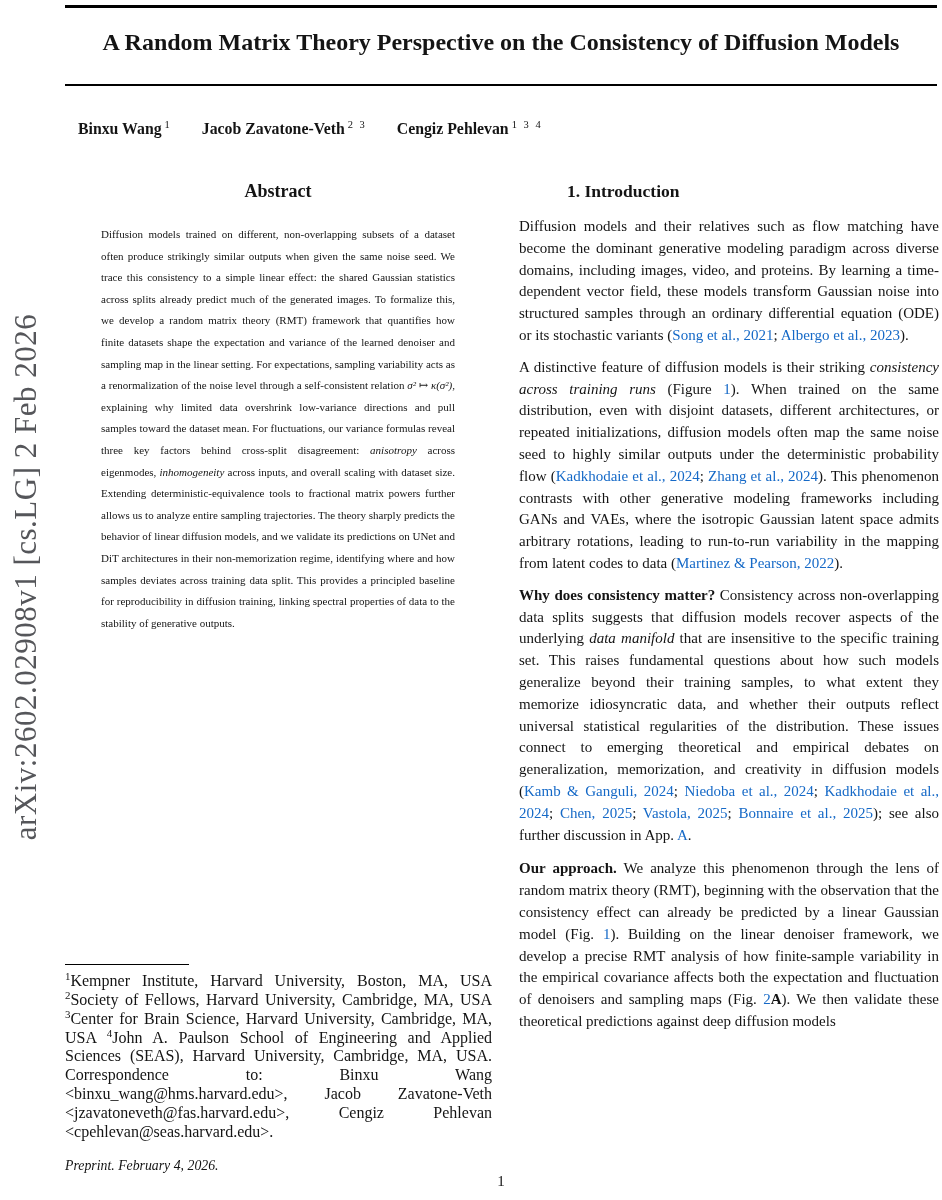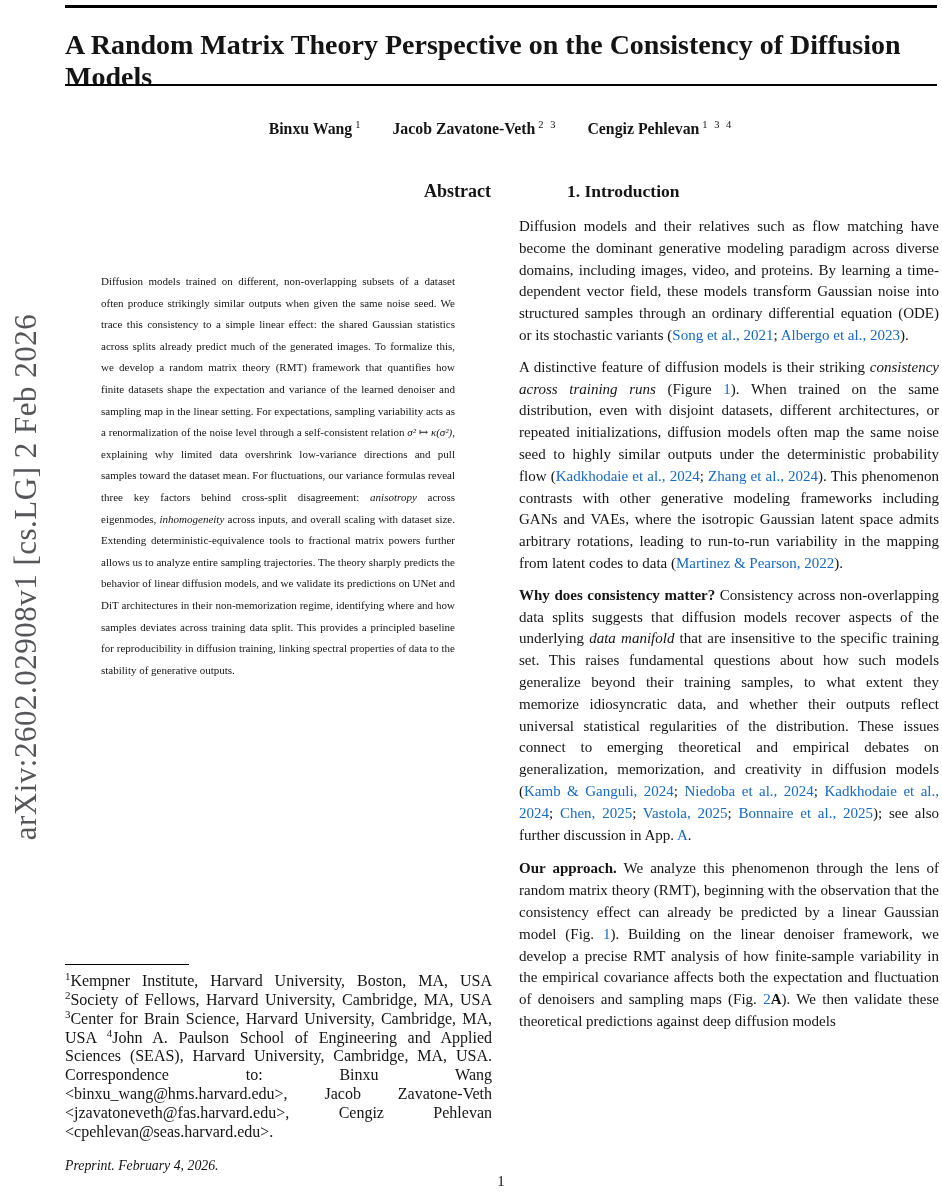--- a/index.html
+++ b/index.html
@@ -12,34 +12,34 @@
     background: #ffffff;
     color: var(--ink, #141414);
     font-family: "Liberation Serif", "DejaVu Serif", serif;
     overflow: hidden;
   }
   .rule { position: absolute; left: 65px; width: 872px; background: #000; }
   .rule-top { top: 5px; height: 3px; }
   .rule-title { top: 84px; height: 1.6px; }
   .paper-title {
     position: absolute; left: 65px; top: 29px; width: 872px;
-    font-weight: 700; font-size: 28px;
+    text-align: center; font-weight: 700; font-size: 24px;
   }
   .authors {
     position: absolute; left: 65px; top: 119px; width: 872px;
-    text-align: center; font-weight: 700; font-size: 15.8px;
+    font-weight: 700; font-size: 15.8px;
   }
   .author { margin: 0 13px; white-space: nowrap; }
   .author sup { font-weight: 400; font-size: 10.5px; margin-left: 3px; letter-spacing: 2px; }
 
   .col-left  { position: absolute; left: 65px;  top: 181px; width: 426px; }
   .col-right { position: absolute; left: 519px; top: 181px; width: 420px; }
 
   .abstract-heading {
-    text-align: right; font-weight: 700; font-size: 18px; margin-bottom: 69px;
+    text-align: center; font-weight: 700; font-size: 18px; margin-bottom: 22px;
   }
   .abstract-body {
     margin: 0 36px; font-size: 11px; line-height: 21.6px;
     text-align: justify;
   }
 
   .section-heading { font-weight: 700; font-size: 17.5px; margin-bottom: 14px; margin-left: 48px; }
   .para {
     font-size: 15px; line-height: 21.8px; text-align: justify; margin-bottom: 10px;
   }

